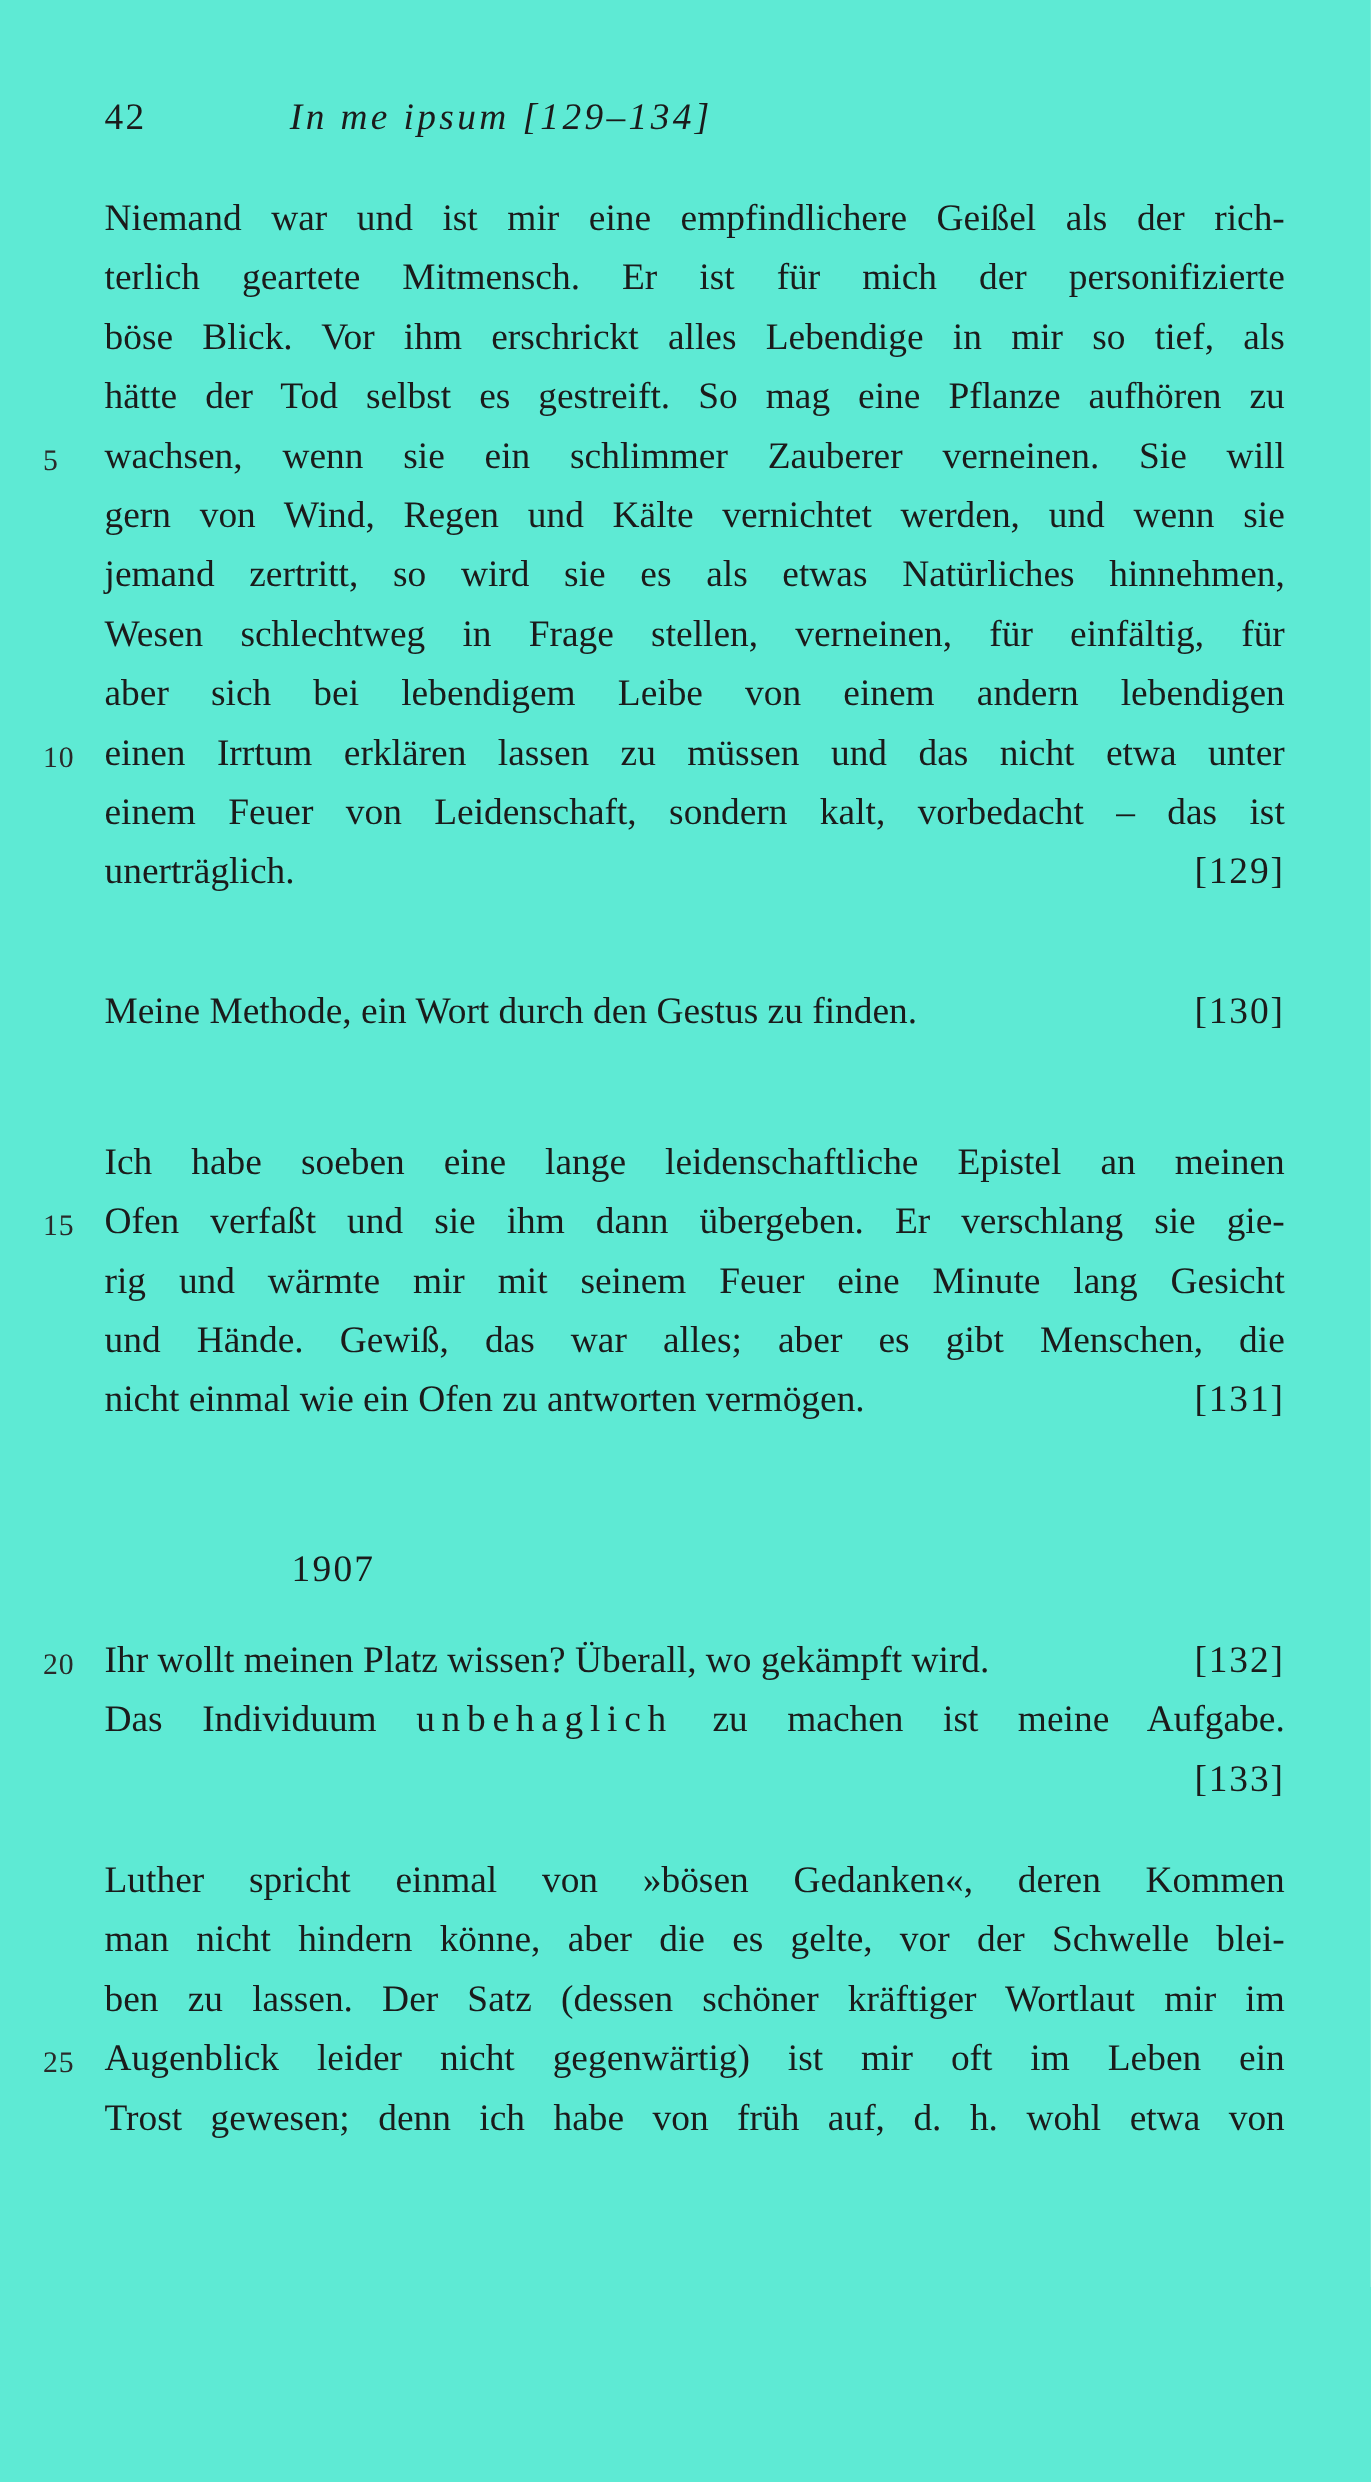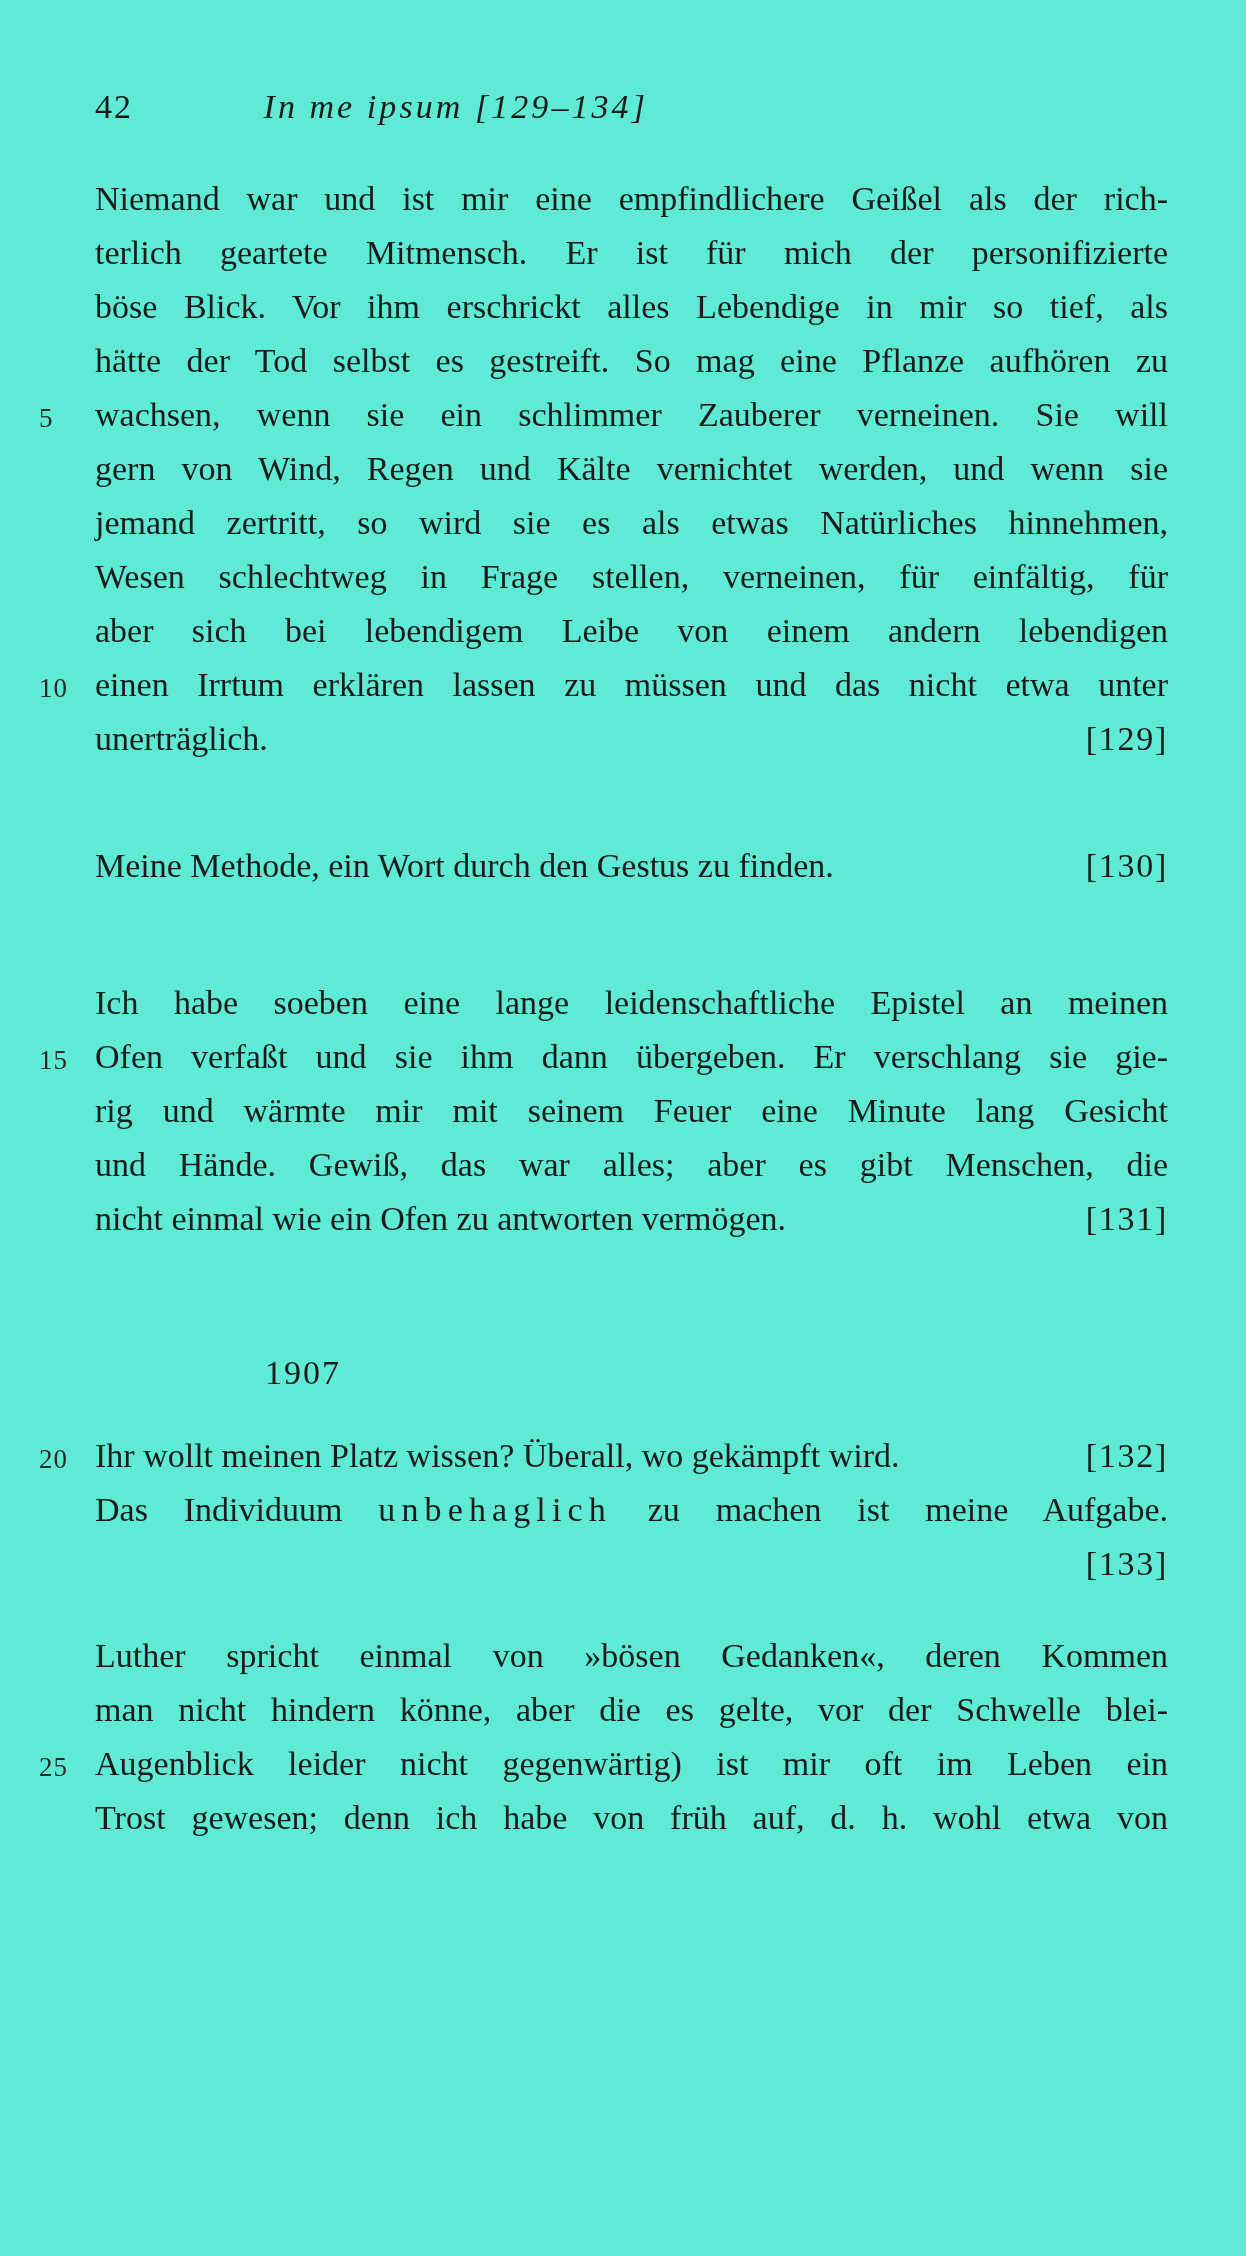--- a/index.html
+++ b/index.html
@@ -107,20 +107,21 @@
         <span class="lt">wachsen, wenn sie ein schlimmer Zauberer verneinen. Sie will</span>
       </div>
       <div class="jline">gern von Wind, Regen und Kälte vernichtet werden, und wenn sie</div>
       <div class="jline">jemand zertritt, so wird sie es als etwas Natürliches hinnehmen,</div>
       <div class="jline">Wesen schlechtweg in Frage stellen, verneinen, für einfältig, für</div>
       <div class="jline">aber sich bei lebendigem Leibe von einem andern lebendigen</div>
       <div class="jline">
         <span class="lnum">10</span>
         <span class="lt">einen Irrtum erklären lassen zu müssen und das nicht etwa unter</span>
       </div>
+      <div class="jline">einem Feuer von Leidenschaft, sondern kalt, vorbedacht – das ist</div>
       <div class="lastline">
         <span>unerträglich.</span>
         <span class="ref">[129]</span>
       </div>
     </div>
 
     <div class="para mt-p130">
       <div class="lastline">
         <span>Meine Methode, ein Wort durch den Gestus zu finden.</span>
         <span class="ref">[130]</span>
@@ -156,20 +157,21 @@
         <span class="lt"><span>Das Individuum </span><span class="spaced">unbehaglich</span><span> zu machen ist meine Aufgabe.</span></span>
       </div>
       <div class="refline">
         <span class="ref">[133]</span>
       </div>
     </div>
 
     <div class="para mt-p134">
       <div class="jline">Luther spricht einmal von »bösen Gedanken«, deren Kommen</div>
       <div class="jline">man nicht hindern könne, aber die es gelte, vor der Schwelle blei-</div>
+      <div class="jline">ben zu lassen. Der Satz (dessen schöner kräftiger Wortlaut mir im</div>
       <div class="jline">
         <span class="lnum">25</span>
         <span class="lt">Augenblick leider nicht gegenwärtig) ist mir oft im Leben ein</span>
       </div>
       <div class="jline">Trost gewesen; denn ich habe von früh auf, d. h. wohl etwa von</div>
     </div>
 
   </div>
 </div>
 

